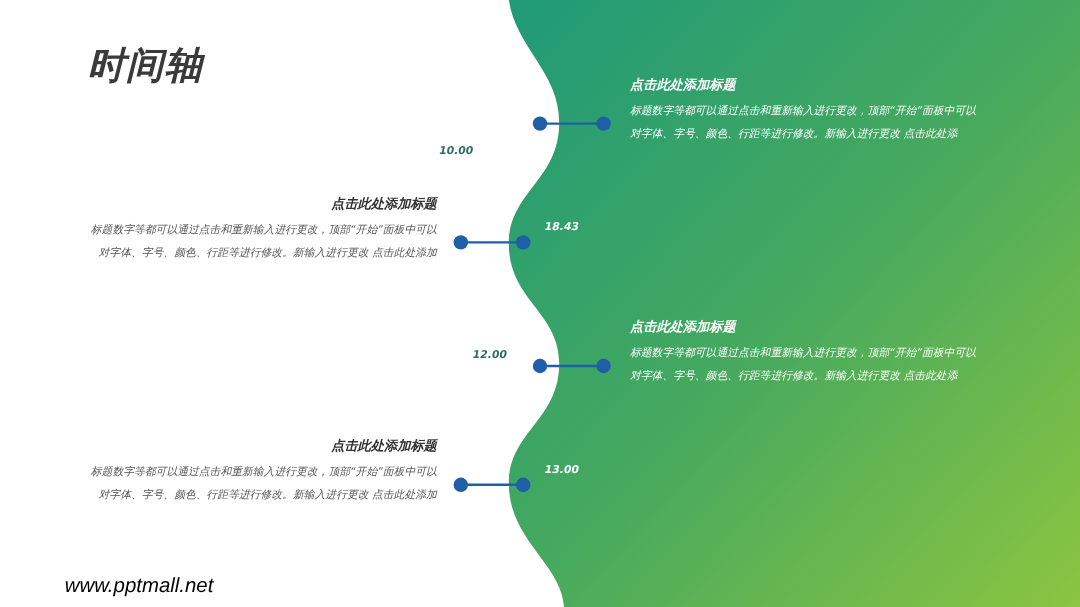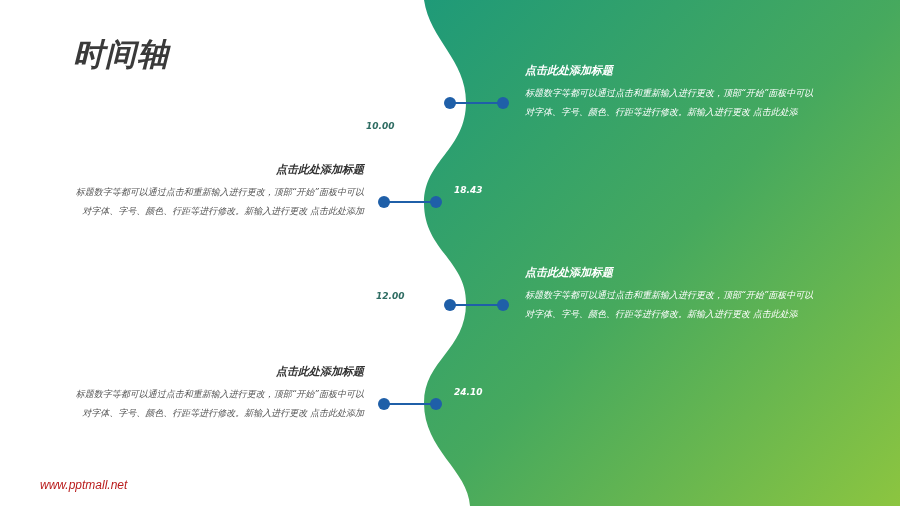--- a/index.html
+++ b/index.html
@@ -1,20 +1,20 @@
 <!DOCTYPE html>
 <html><head>
 <meta charset="utf-8">
 <style>
   html, body { margin:0; padding:0; }
   body { width:900px; height:506px; overflow:hidden; background:#ffffff; position:relative; font-family:"DejaVu Sans","Liberation Sans",sans-serif; }
   .slide { position:absolute; left:0; top:0; width:900px; height:506px;font-style:italic; }
   .bg-svg { position:absolute; left:0; top:0; width:900px; height:506px; }
   .page-title { position:absolute; left:73px; top:34px; font-size:31px; font-weight:bold; color:#3a3a3a; letter-spacing:1px; }
-  .watermark { position:absolute; left:40px; top:478px; font-size:12px; color:#b91c1c; font-family:"Liberation Sans",sans-serif; }
+  .watermark { position:absolute; left:54px; top:478px; font-size:17px; color:#000000; font-family:"Liberation Sans",sans-serif; }
   .time-label { position:absolute; font-size:9px; font-weight:bold; font-family:"DejaVu Sans",sans-serif; }
   .time-dark { color:#2f6d63; }
   .time-light { color:#ffffff; }
   .item { position:absolute; width:330px; }
   .item.right { left:525px; }
   .item.left { left:34px; text-align:right; }
   .item-title { font-size:11px; font-weight:bold; margin-bottom:6px; font-family:"DejaVu Serif",serif; }
   .item-desc { font-size:9px; line-height:19px; }
   .item.right .item-title, .item.right .item-desc { color:#ffffff; }
   .item.left .item-title { color:#333333; }
@@ -63,22 +63,22 @@
       <line x1="384" y1="404" x2="436" y2="404" stroke="#1f5fa8" stroke-width="2"></line>
       <circle cx="384" cy="404" r="6" fill="#1f5fa8"></circle>
       <circle cx="436" cy="404" r="6" fill="#1f5fa8"></circle>
     </g>
   </svg>
 
   <div class="page-title">时间轴</div>
 
   <div class="time-label time-dark" style="left:366px; top:89px;margin-top:32px;">10.00</div>
   <div class="time-label time-light" style="left:454px; top:185px;">18.43</div>
-  <div class="time-label time-dark" style="left:376px; top:291px;text-align:right;">12.00</div>
-  <div class="time-label time-light" style="left:454px; top:387px;">24.10</div>
+  <div class="time-label time-dark" style="left:394px; top:291px;text-align:right;">12.00</div>
+  <div class="time-label time-light" style="left:454px; top:387px;">13.00</div>
 
   <div class="item right" style="top:63px;">
     <div class="item-title">点击此处添加标题</div>
     <div class="item-desc">
       <div>标题数字等都可以通过点击和重新输入进行更改，顶部“开始”面板中可以</div>
       <div>对字体、字号、颜色、行距等进行修改。新输入进行更改 点击此处添</div>
     </div>
   </div>
 
   <div class="item left" style="top:162px;">

